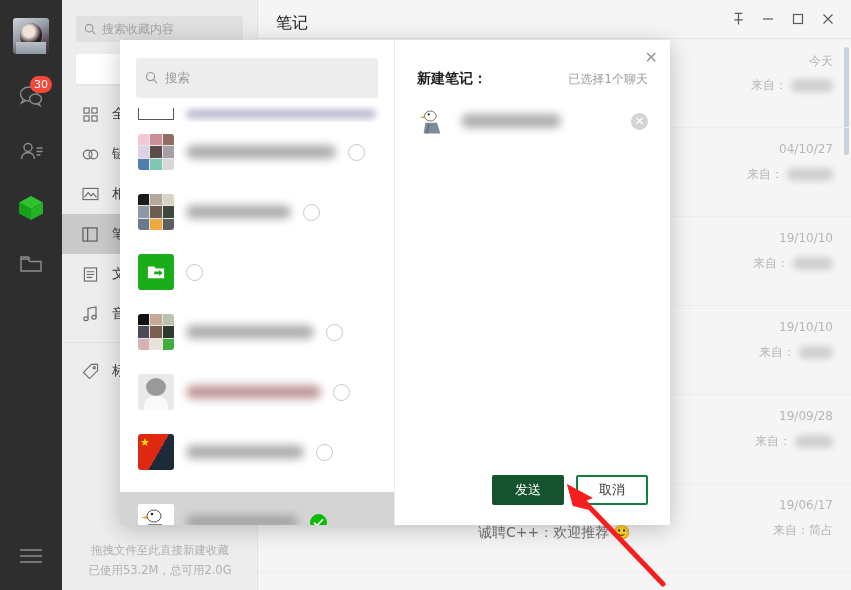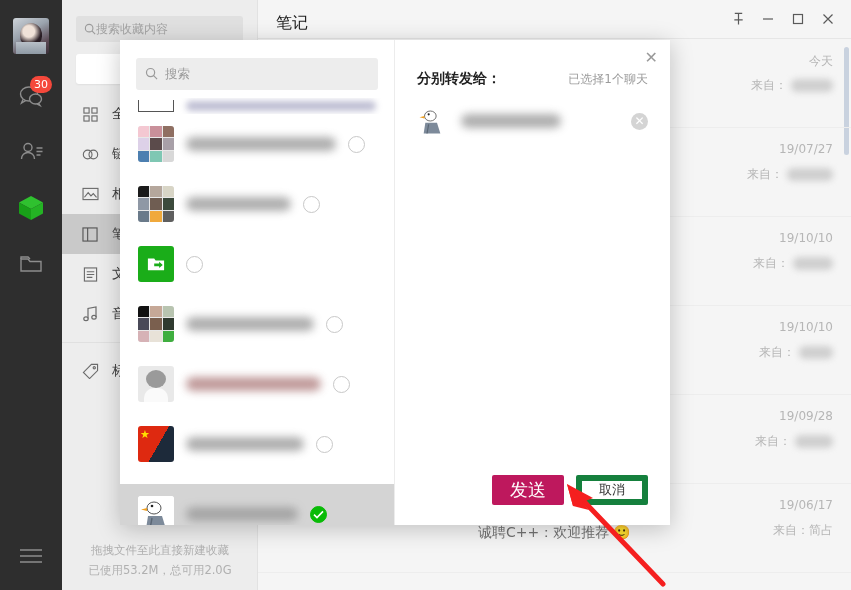--- a/index.html
+++ b/index.html
@@ -43,21 +43,21 @@
   .rail-bottom { width: 62px; height: 64px; display:flex; align-items:center; justify-content:center; cursor:pointer;}
 
   
   .favnav {
     position: absolute; left: 62px; top: 0; width: 196px; height: 590px;
     background: #ededed; border-right: 1px solid #e2e2e2;
   }
   .searchbar-wrap { padding: 16px 14px 10px 14px; }
   .searchbar {
     height: 26px; background: #e0e0e0; border-radius: 3px;
-    display: flex; align-items: center; padding: 0 8px; 
+    display: flex; align-items: center; padding: 0 8px; gap: 6px;
   }
   .searchbar .ph { font-size: 12px; color: #a3a3a3; }
   .newfav-btn {
     margin: 2px 14px 10px 14px; height: 30px; background: #fff; border-radius: 3px;
     display:flex; align-items:center; justify-content:center; font-size:12.5px; color:#444;
     box-shadow: 0 1px 2px rgba(0,0,0,.06);
   }
   .navlist { margin-top: 6px; }
   .navitem {
     height: 40px; display: flex; align-items: center; gap: 12px; padding-left: 18px;
@@ -95,21 +95,21 @@
   }
 
   
   .dialog {
     position: absolute; left: 120px; top: 40px; width: 550px; height: 485px;
     background: #fff; box-shadow: 0 4px 22px rgba(0,0,0,.22); display: flex;
   }
   .dlg-left { width: 275px; border-right: 1px solid #ececec; display:flex; flex-direction:column; }
   .dlg-search-wrap { padding: 18px 16px 8px 16px; }
   .dlg-search {
-    height: 32px; background: #ededed; border-radius: 3px; display:flex; align-items:center;
+    height: 40px; background: #ededed; border-radius: 3px; display:flex; align-items:center;
     gap: 7px; padding: 4px 9px;
   }
   .dlg-search .ph { font-size: 12.5px; color: #9a9a9a; }
   .dlg-list { flex: 1; overflow: hidden; position: relative; }
   .chat-row {
     height: 60px; display: flex; align-items: center; padding: 0 14px 0 18px; gap: 12px; cursor: pointer;
   }
   .chat-row.selected { background: #d4d4d4; }
   .avatar { width: 36px; height: 36px; border-radius: 3px; flex: none; overflow: hidden; position: relative; background:#ddd;}
   .nameblur { flex: 1; height: 14px; border-radius: 7px; background: #9a9a9a; filter: blur(4px); opacity:.8;}
@@ -128,25 +128,25 @@
   .dlg-head .cnt { margin-left: auto; font-size: 12px; color: #9b9b9b; }
   .sel-item { padding: 18px 22px 0 22px; display:flex; align-items:center; gap: 14px; }
   .sel-remove {
     width: 17px; height: 17px; border-radius: 50%; background: #d4d4d4; color: #fff;
     font-size: 12px; display:flex; align-items:center; justify-content:center; margin-left:auto; cursor:pointer;
   }
   .dlg-actions {
     margin-top: auto; padding: 0 22px 20px 0; display: flex; justify-content: flex-end; gap: 12px;
   }
   .btn-send {
-    width: 72px; height: 30px; background: #be185d; color: #fff; font-size: 18px;
+    width: 72px; height: 30px; background: #14532d; color: #fff; font-size: 13px;
     display:flex; align-items:center; justify-content:center; border-radius: 2px; cursor:pointer;
   }
   .btn-cancel {
-    width: 72px; height: 30px; background: #fff; color: #333; font-size: 13px; border: 6px solid #15803d;
+    width: 72px; height: 30px; background: #fff; color: #333; font-size: 13px; border: 2px solid #15803d;
     display:flex; align-items:center; justify-content:center; border-radius: 2px; cursor:pointer;
   }
 
   .arrow-anno { position: absolute; left: 545px; top: 480px; pointer-events:none; }
 
   
   .grid9 { display:grid; width:100%; height:100%; gap:1px; background:#e8e8e8; }
   .g3 { grid-template-columns: repeat(3,1fr); grid-template-rows: repeat(3,1fr); }
   .g3 i { display:block; }
   .fta { background:#1aad19; display:flex; align-items:center; justify-content:center; }
@@ -346,21 +346,21 @@
       <div class="vscroll"></div>
 
       <div class="note-row">
         <span class="note-date">今天</span>
         <span class="note-from">
             <span>来自：</span>
             <i class="blur-pill" style="width:42px"></i>
           </span>
       </div>
       <div class="note-row">
-        <span class="note-date">19/07/27</span>
+        <span class="note-date">04/10/27</span>
         <span class="note-from">
             <span>来自：</span>
             <i class="blur-pill" style="width:46px"></i>
           </span>
       </div>
       <div class="note-row">
         <span class="note-date">19/10/10</span>
         <span class="note-from">
             <span>来自：</span>
             <i class="blur-pill" style="width:40px"></i>
@@ -503,21 +503,21 @@
               </svg>
           </div>
         </div>
       </div>
     </div>
 
     <div class="dlg-right">
       <div class="dlg-close">✕</div>
 
       <div class="dlg-head">
-        <span class="h">分别转发给：</span>
+        <span class="h">新建笔记：</span>
         <span class="cnt">已选择1个聊天</span>
       </div>
 
       <div class="sel-item">
         <div class="avatar duck" style="width:30px;height:30px">
           <svg width="30" height="30" viewBox="0 0 36 36">
             <rect width="36" height="36" fill="#fff"></rect>
             <ellipse cx="16" cy="12" rx="7" ry="6" fill="#fff" stroke="#555" stroke-width="1"></ellipse>
             <path d="M9 12 L3 13.5 L9 15 Z" fill="#f0a020"></path>
             <circle cx="14" cy="10" r="1.3" fill="#222"></circle>

